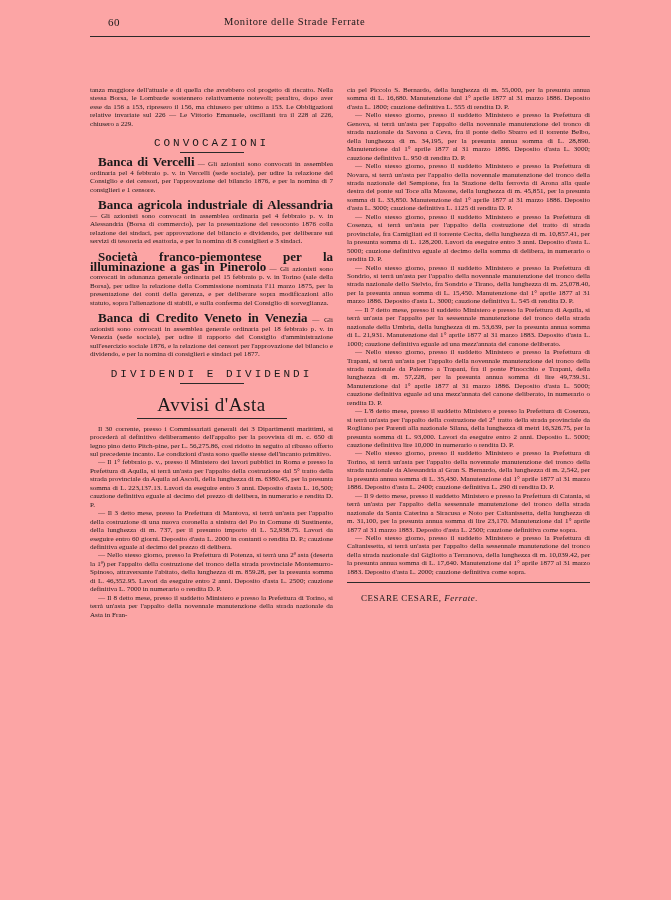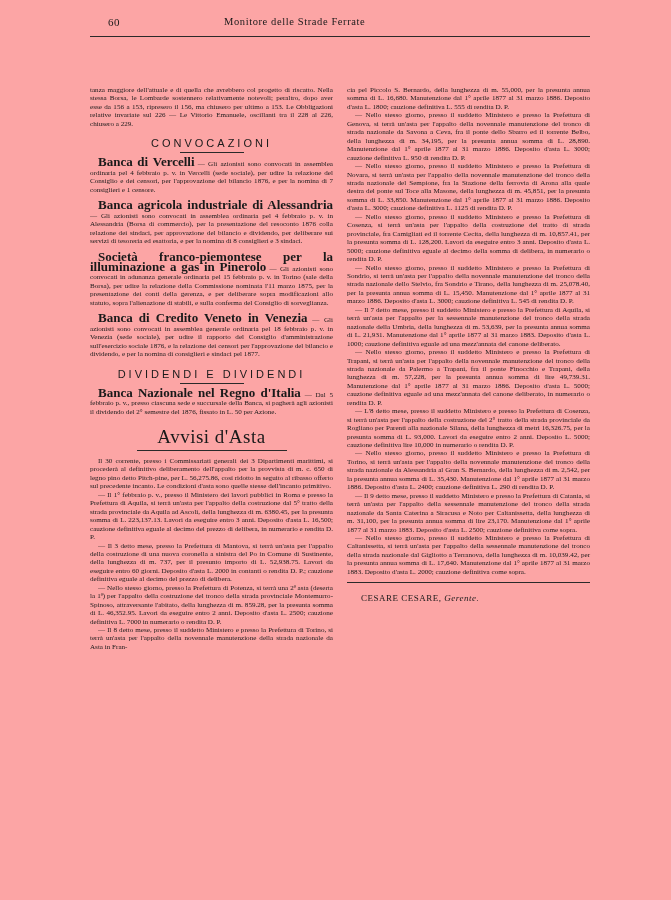--- a/index.html
+++ b/index.html
@@ -81,21 +81,21 @@
     text-indent: 8px;
     hyphens: auto;
   }
   p.noind { text-indent: 0; }
   p.dash { text-indent: 8px; }
   .sec-title {
     text-align: center;
     font-size: 11px;
     letter-spacing: 3px;
     margin: 9px 0 3px 0;
-    font-family: Liberation Sans, sans-serif;
+    font-family: Liberation Mono, monospace;
   }
   .sec-rule {
     width: 64px;
     height: 1px;
     background: #2a2a2a;
     margin: 0 auto 5px auto;
   }
   .entry-head {
     font-weight: bold;
     font-size: 13px;
@@ -158,21 +158,20 @@
         <div class="sec-rule"></div>
 
         <p class="entry"><span class="entry-head">Banca di Vercelli</span> <span>— Gli azionisti sono convocati in assemblea ordinaria pel 4 febbraio p. v. in Vercelli (sede sociale), per udire la relazione del Consiglio e dei censori, per l'approvazione del bilancio 1876, e per la nomina di 7 consiglieri e 1 censore.</span></p>
         <p class="entry"><span class="entry-head">Banca agricola industriale di Alessandria</span> <span>— Gli azionisti sono convocati in assemblea ordinaria pel 4 febbraio p. v. in Alessandria (Borsa di commercio), per la presentazione del resoconto 1876 colla relazione dei sindaci, per approvazione del bilancio e dividendo, per deliberare sui servizi di tesoreria ed esattoria, e per la nomina di 8 consiglieri e 3 sindaci.</span></p>
         <p class="entry"><span class="entry-head">Società franco-piemontese per la illuminazione a gas in Pinerolo</span> <span>— Gli azionisti sono convocati in adunanza generale ordinaria pel 15 febbraio p. v. in Torino (sale della Borsa), per udire la relazione della Commissione nominata l'11 marzo 1875, per la presentazione dei conti della gerenza, e per deliberare sopra modificazioni allo statuto, sopra l'alienazione di stabili, e sulla conferma del Consiglio di sorveglianza.</span></p>
         <p class="entry"><span class="entry-head">Banca di Credito Veneto in Venezia</span> <span>— Gli azionisti sono convocati in assemblea generale ordinaria pel 18 febbraio p. v. in Venezia (sede sociale), per udire il rapporto del Consiglio d'amministrazione sull'esercizio sociale 1876, e la relazione dei censori per l'approvazione del bilancio e dividendo, e per la nomina di consiglieri e sindaci pel 1877.</span></p>
 
         <div class="sec-title">DIVIDENDI E DIVIDENDI</div>
         <div class="sec-rule"></div>
 
-        <p class="entry"><span class="entry-head">Banca Nazionale nel Regno d'Italia</span> <span>— Dal 5 febbraio p. v., presso ciascuna sede e succursale della Banca, si pagherà agli azionisti il dividendo del 2° semestre del 1876, fissato in L. 50 per Azione.</span></p>
 
         <div class="banner">
           <div class="big">Avvisi d'Asta</div>
         </div>
         <div class="banner-rule"></div>
 
         <p class="j">Il 30 corrente, presso i Commissariati generali dei 3 Dipartimenti marittimi, si procederà al definitivo deliberamento dell'appalto per la provvista di m. c. 650 di legno pino detto Pitch-pine, per L. 56,275.86, cosí ridotto in seguito al ribasso offerto sul precedente incanto. Le condizioni d'asta sono quelle stesse dell'incanto primitivo.</p>
         <p class="j dash">— Il 1° febbraio p. v., presso il Ministero dei lavori pubblici in Roma e presso la Prefettura di Aquila, si terrà un'asta per l'appalto della costruzione dal 5° tratto della strada provinciale da Aquila ad Ascoli, della lunghezza di m. 6380.45, per la presunta somma di L. 223,137.13. Lavori da eseguire entro 3 anni. Deposito d'asta L. 16,500; cauzione definitiva eguale al decimo del prezzo di delibera, in numerario e rendita D. P.</p>
         <p class="j dash">— Il 3 detto mese, presso la Prefettura di Mantova, si terrà un'asta per l'appalto della costruzione di una nuova coronella a sinistra del Po in Comune di Sustinente, della lunghezza di m. 737, per il presunto importo di L. 52,938.75. Lavori da eseguire entro 60 giorni. Deposito d'asta L. 2000 in contanti o rendita D. P.; cauzione definitiva eguale al decimo del prezzo di delibera.</p>
         <p class="j dash">— Nello stesso giorno, presso la Prefettura di Potenza, si terrà una 2ª asta (deserta la 1ª) per l'appalto della costruzione del tronco della strada provinciale Montemurro-Spinoso, attraversante l'abitato, della lunghezza di m. 859.28, per la presunta somma di L. 46,352.95. Lavori da eseguire entro 2 anni. Deposito d'asta L. 2500; cauzione definitiva L. 7000 in numerario o rendita D. P.</p>
@@ -190,20 +189,20 @@
         <p class="j dash">— Il 7 detto mese, presso il suddetto Ministero e presso la Prefettura di Aquila, si terrà un'asta per l'appalto per la sessennale manutenzione del tronco della strada nazionale della Umbria, della lunghezza di m. 53,639, per la presunta annua somma di L. 21,931. Manutenzione dal 1° aprile 1877 al 31 marzo 1883. Deposito d'asta L. 1000; cauzione definitiva eguale ad una mezz'annata del canone deliberato.</p>
         <p class="j dash">— Nello stesso giorno, presso il suddetto Ministero e presso la Prefettura di Trapani, si terrà un'asta per l'appalto della novennale manutenzione del tronco della strada nazionale da Palermo a Trapani, fra il ponte Finocchio e Trapani, della lunghezza di m. 57,228, per la presunta annua somma di lire 49,739.31. Manutenzione dal 1° aprile 1877 al 31 marzo 1886. Deposito d'asta L. 5000; cauzione definitiva eguale ad una mezz'annata del canone deliberato, in numerario o rendita D. P.</p>
         <p class="j dash">— L'8 detto mese, presso il suddetto Ministero e presso la Prefettura di Cosenza, si terrà un'asta per l'appalto della costruzione del 2° tratto della strada provinciale da Rogliano per Parenti alla nazionale Silana, della lunghezza di metri 16,326.75, per la presunta somma di L. 93,000. Lavori da eseguire entro 2 anni. Deposito L. 5000; cauzione definitiva lire 10,000 in numerario o rendita D. P.</p>
         <p class="j dash">— Nello stesso giorno, presso il suddetto Ministero e presso la Prefettura di Torino, si terrà un'asta per l'appalto della novennale manutenzione del tronco della strada nazionale da Alessandria al Gran S. Bernardo, della lunghezza di m. 2,542, per la presunta annua somma di L. 35,430. Manutenzione dal 1° aprile 1877 al 31 marzo 1886. Deposito d'asta L. 2400; cauzione definitiva L. 290 di rendita D. P.</p>
         <p class="j dash">— Il 9 detto mese, presso il suddetto Ministero e presso la Prefettura di Catania, si terrà un'asta per l'appalto della sessennale manutenzione del tronco della strada nazionale da Santa Caterina a Siracusa e Noto per Caltanissetta, della lunghezza di m. 31,100, per la presunta annua somma di lire 23,170. Manutenzione dal 1° aprile 1877 al 31 marzo 1883. Deposito d'asta L. 2500; cauzione definitiva come sopra.</p>
         <p class="j dash">— Nello stesso giorno, presso il suddetto Ministero e presso la Prefettura di Caltanissetta, si terrà un'asta per l'appalto della sessennale manutenzione del tronco della strada nazionale dal Gigliotto a Terranova, della lunghezza di m. 10,039.42, per la presunta annua somma di L. 17,640. Manutenzione dal 1° aprile 1877 al 31 marzo 1883. Deposito d'asta L. 2000; cauzione definitiva come sopra.</p>
 
         <div class="sig-rule"></div>
         <div class="signature">
           <span class="name">CESARE CESARE</span>,
-          <i>Gerente.</i>
+          <i>Ferrate.</i>
         </div>
 
       </div>
 
     </div>
   </div>
 </div>
 
 </body></html>

